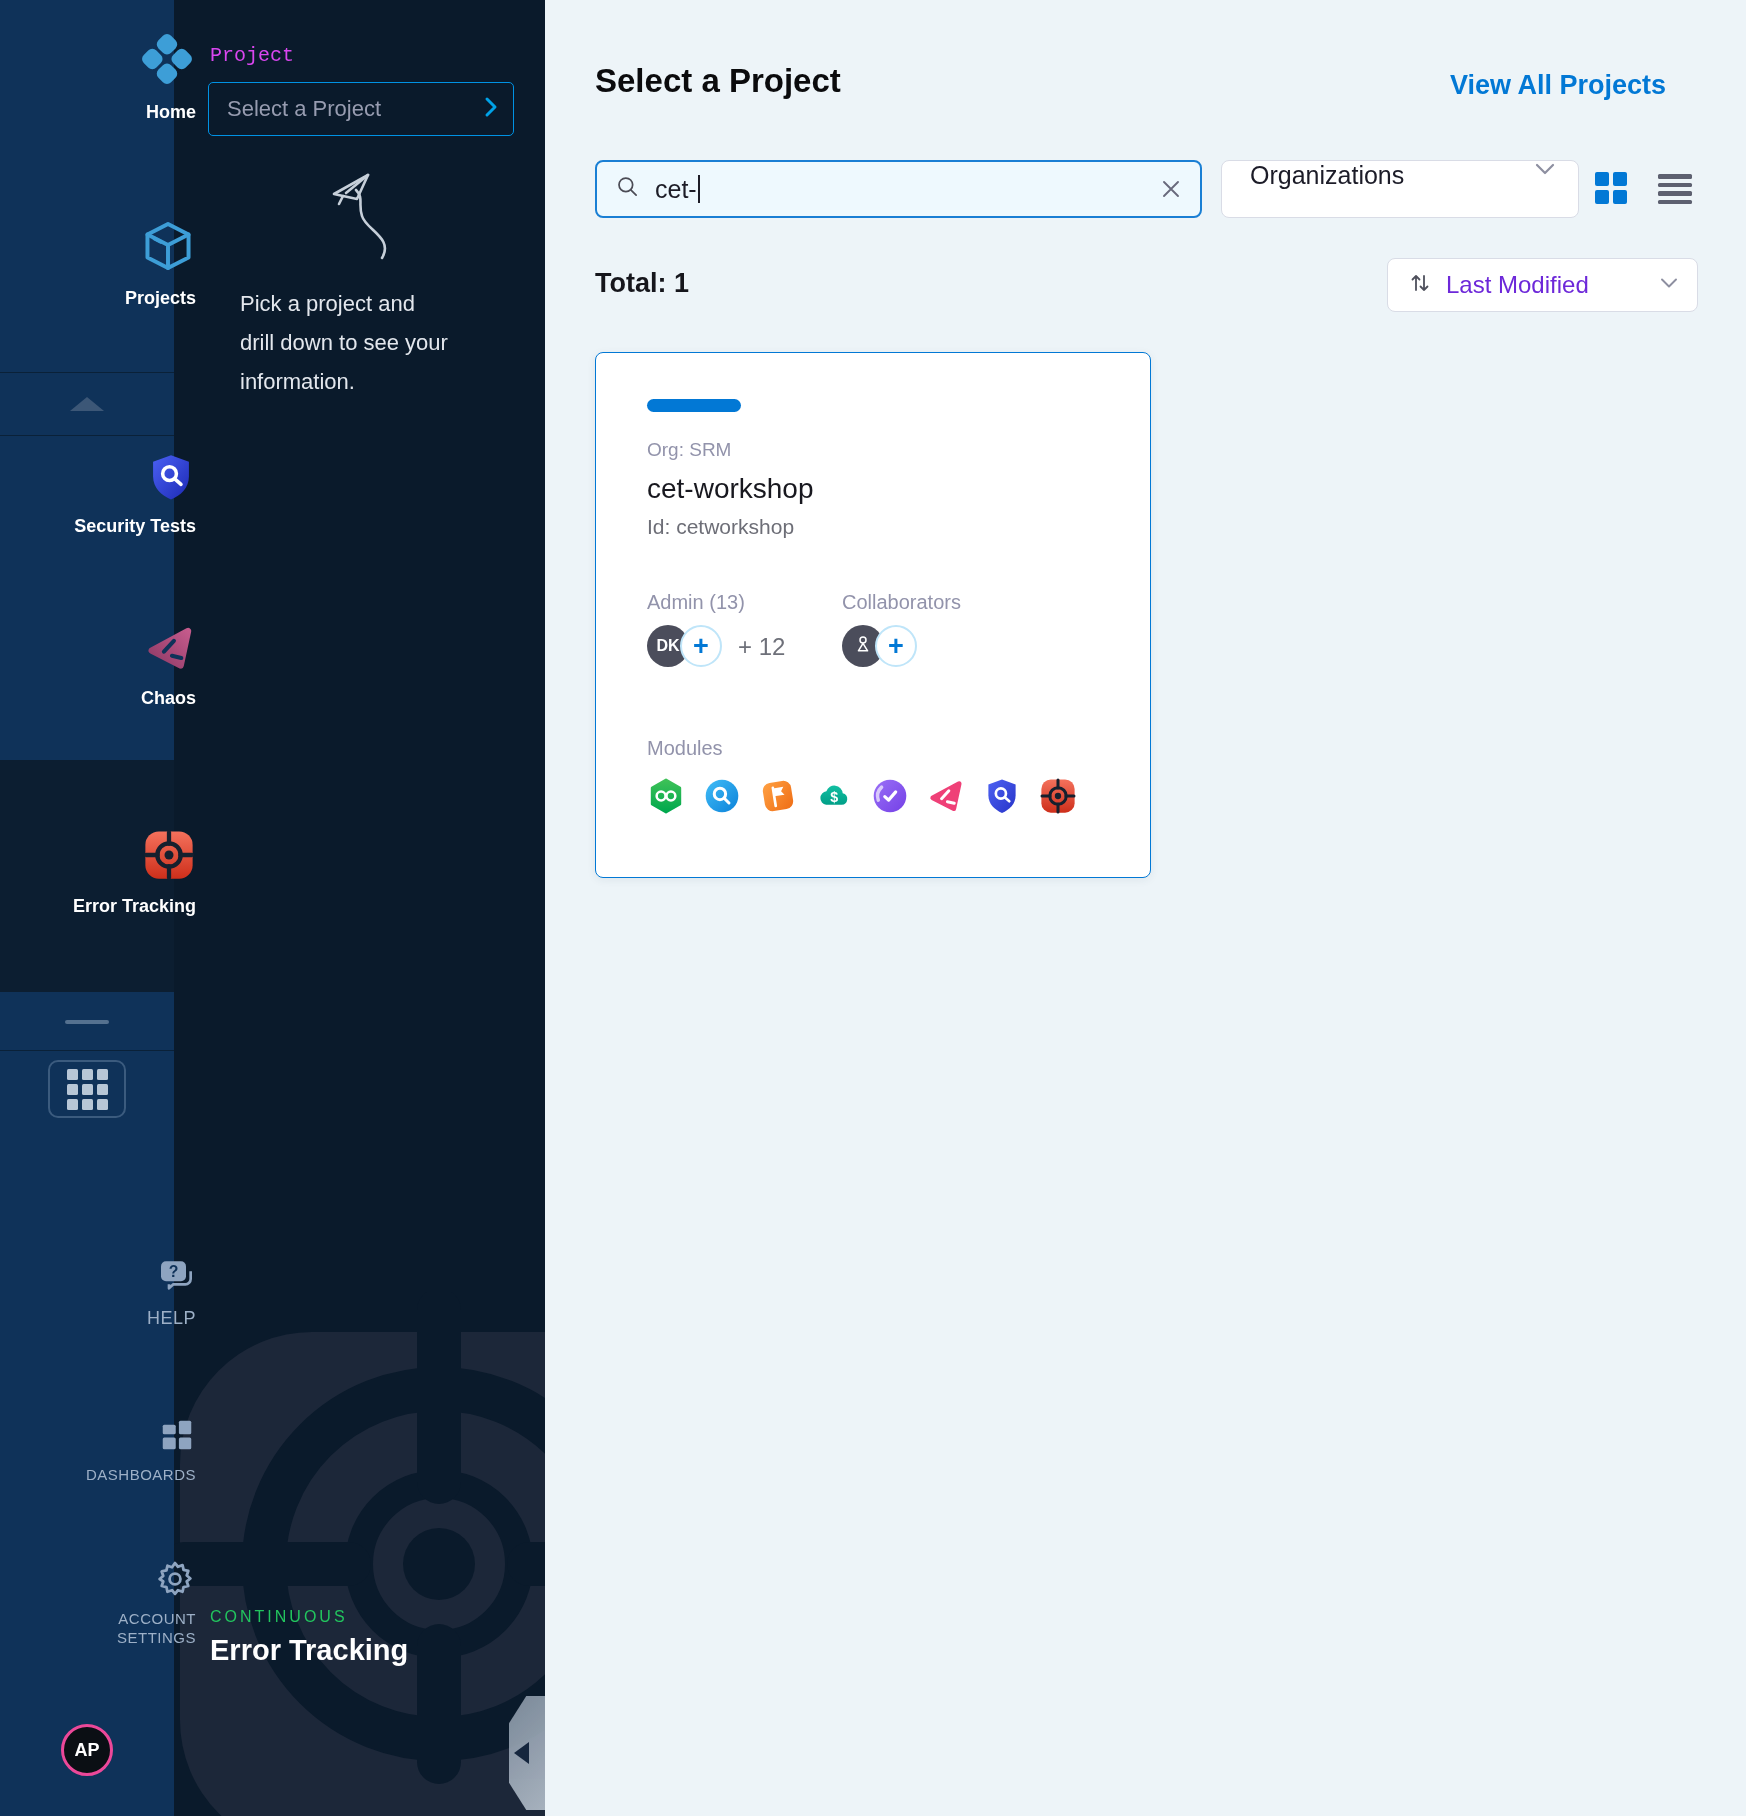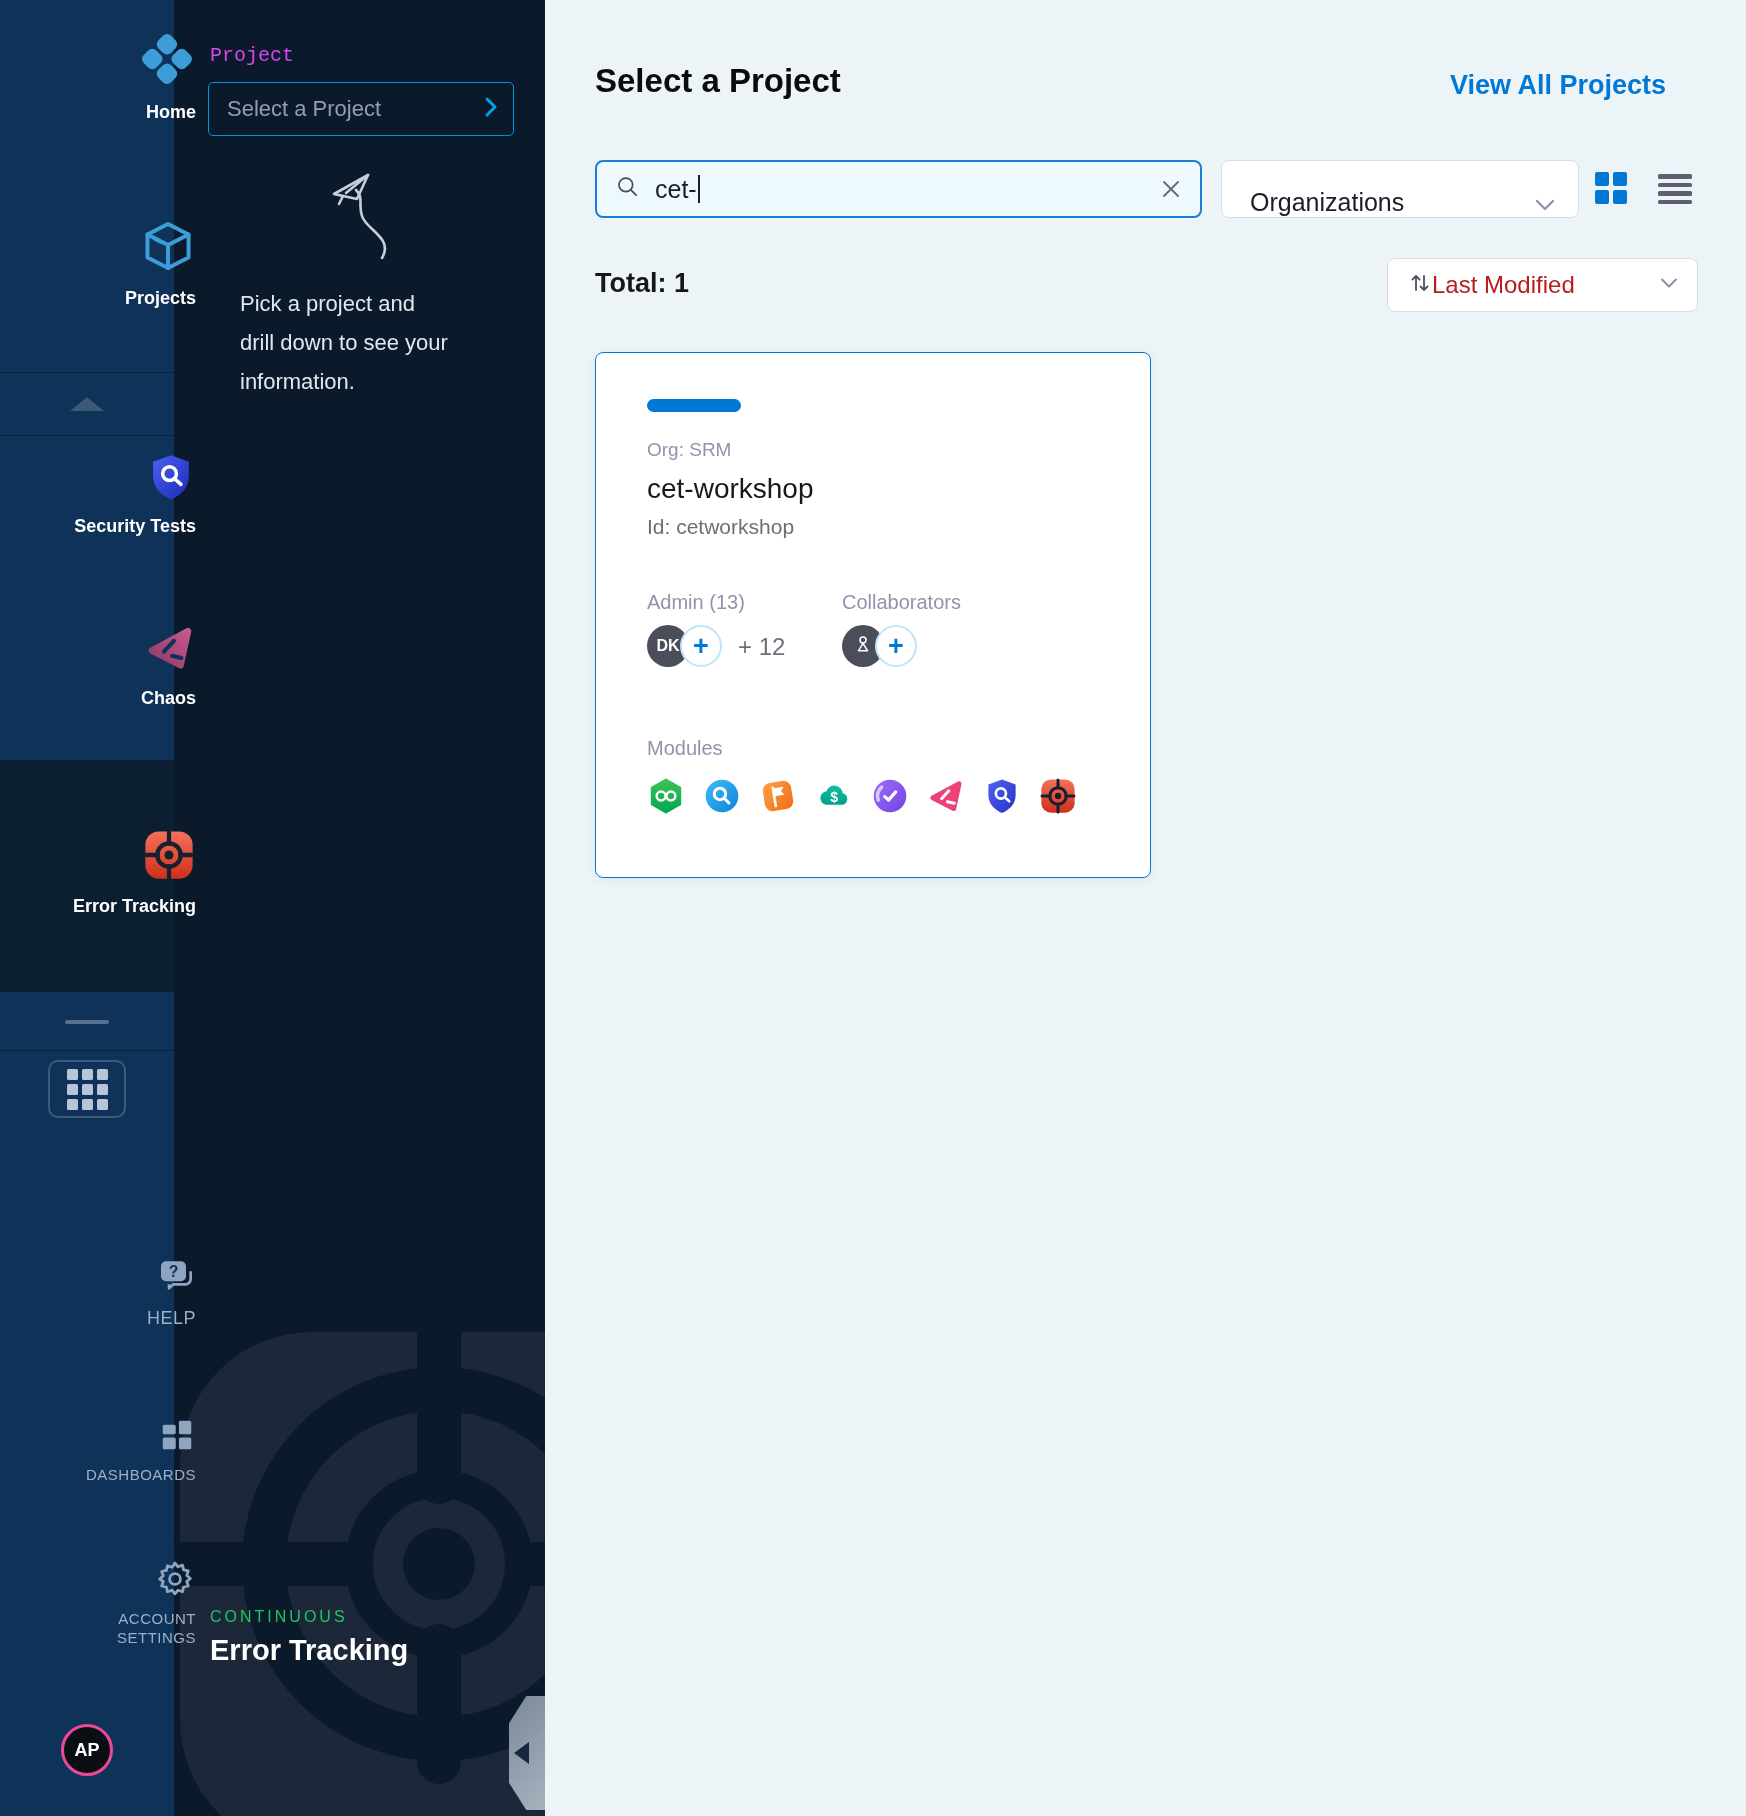--- a/index.html
+++ b/index.html
@@ -39,31 +39,31 @@
   
   .main { position:absolute; left:545px; top:0; width:1201px; height:1816px; background:#edf4f8; }
   .m-title { position:absolute; left:50px; top:62px; font-size:33px; font-weight:bold; color:#0b0b0d; }
   .view-all { position:absolute; right:80px; top:70px; font-size:27px; font-weight:bold; color:#0278d5; cursor:pointer; }
   .search { position:absolute; left:50px; top:160px; width:607px; height:58px; background:#eef9fe; border:2px solid #1a7fd4;
      border-radius:8px; display:flex; align-items:center; padding:0 18px; cursor:text; }
   .search-text { font-size:25px; color:#1d1d27; margin-left:14px; }
   .caret { display:inline-block; width:2px; height:28px; background:#1d1d27; margin-left:1px; vertical-align:-5px; }
   .search-clear { margin-left:auto; cursor:pointer; display:flex; }
   .org-select { position:absolute; left:676px; top:160px; width:358px; height:58px; background:#ffffff; border:1.5px solid #d9dce6;
-     border-radius:8px; display:flex; align-items:flex-end; padding:0 22px 0 28px; cursor:pointer; }
+     border-radius:8px; display:flex; align-items:flex-start; padding:0 22px 0 28px; cursor:pointer; }
   .org-text { font-size:25px; color:#1c1c28; flex:1; }
   .view-grid { position:absolute; left:1050px; top:172px; width:32px; height:32px; display:grid;
      grid-template-columns:14px 14px; grid-template-rows:14px 14px; gap:4px; cursor:pointer; }
   .view-grid span { background:#0278d5; border-radius:2px; }
   .view-list { position:absolute; left:1113px; top:174px; width:34px; height:30px; display:flex; flex-direction:column; justify-content:space-between; cursor:pointer; }
   .view-list span { height:4.5px; background:#5d6070; border-radius:1.5px; }
   .total { position:absolute; left:50px; top:268px; font-size:27px; font-weight:bold; color:#16161c; }
   .sort { position:absolute; left:842px; top:258px; width:311px; height:54px; background:#ffffff; border:1.5px solid #d9dce6;
      border-radius:8px; display:flex; align-items:center; padding:0 18px 0 20px; cursor:pointer; }
-  .sort-text { font-size:24px; color:#b91c1c; flex:1; margin-left:0; }
+  .sort-text { font-size:24px; color:#6d28d9; flex:1; margin-left:14px; }
   
   .card { position:absolute; left:50px; top:352px; width:556px; height:526px; background:#ffffff; border:1.6px solid #0278d5;
      border-radius:8px; box-shadow:0 2px 8px rgba(40,60,90,.08); cursor:pointer; }
   .pill { position:absolute; left:51px; top:46px; width:94px; height:13px; border-radius:7px; background:#0278d5; }
   .card-org { position:absolute; left:51px; top:86px; font-size:19px; color:#9293ab; }
   .card-name { position:absolute; left:51px; top:120px; font-size:28px; font-weight:normal; color:#18181f; }
   .card-id { position:absolute; left:51px; top:162px; font-size:21px; color:#6d6e77; }
   .grp-label { position:absolute; top:238px; font-size:20px; color:#9293ab; }
   .av { position:absolute; top:272px; width:42px; height:42px; border-radius:50%; background:#4b4d5b; color:#fff;
      display:flex; align-items:center; justify-content:center; font-weight:bold; font-size:16px; z-index:1; }

